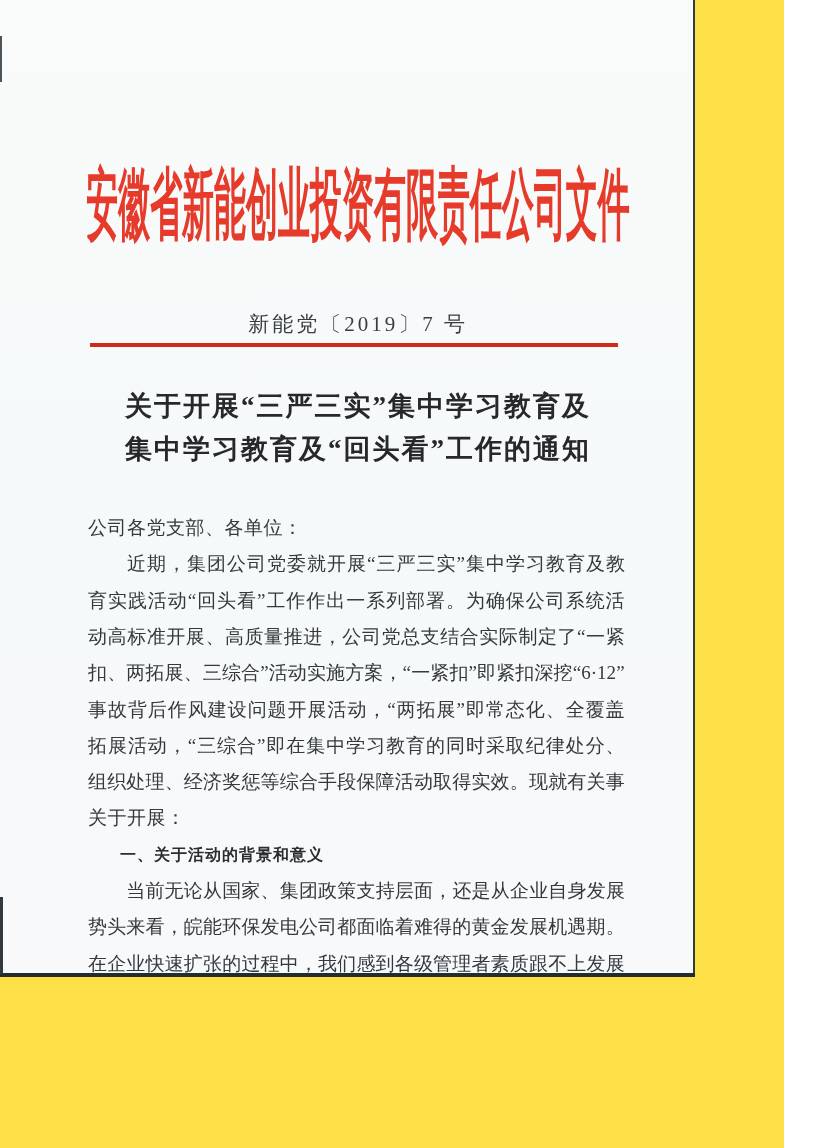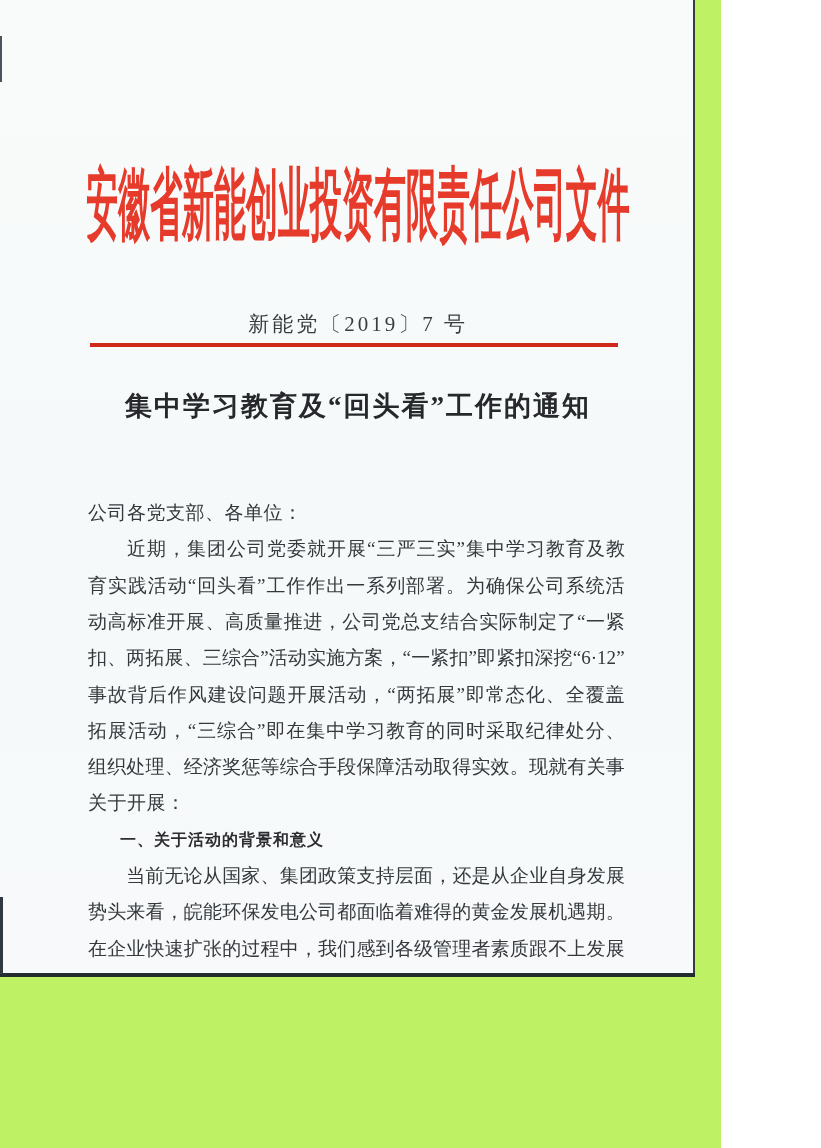--- a/index.html
+++ b/index.html
@@ -1,37 +1,37 @@
 <!DOCTYPE html>
 <html><head>
 <meta charset="utf-8">
 <style>
   html,body{margin:0;padding:0;background:#ffffff;}
-  .stage{position:relative;width:721px;height:1148px;background:#bef264;overflow:hidden;
+  .stage{position:relative;width:784px;height:1148px;background:#fde047;overflow:hidden;
          font-family:"Liberation Serif","DejaVu Serif",serif;}
   .paper{position:absolute;left:0;top:0;width:694px;height:974px;
          background:linear-gradient(180deg,#f9fbfb 0%,#f6f9f9 55%,#f7f9fa 100%);}
   .edge-right{position:absolute;left:693px;top:0;width:2px;height:975px;background:#333d42;}
   .edge-bottom{position:absolute;left:0;top:973px;width:695px;height:4px;background:#232c31;}
   .edge-left-a{position:absolute;left:0;top:36px;width:2px;height:46px;background:#4a545a;}
   .edge-left-b{position:absolute;left:0;top:897px;width:3px;height:77px;background:#30393f;}
 
   .header{position:absolute;left:80px;top:158px;width:556px;height:94px;
           display:flex;align-items:center;justify-content:center;}
   .header span{display:inline-block;white-space:nowrap;font-size:78px;line-height:94px;
           font-weight:900;transform:scaleX(0.41);transform-origin:50% 50%;}
 
   .docnum{position:absolute;left:80px;top:310px;width:556px;text-align:center;
           font-size:21px;letter-spacing:3px;color:#3a3d40;}
   .redline{position:absolute;left:90px;top:343px;width:528px;height:4px;background:#cf291b;}
 
   .title{position:absolute;left:60px;top:385px;width:596px;text-align:center;
          font-size:27px;font-weight:bold;line-height:43px;letter-spacing:2px;color:#26282c;}
 
-  .bodytext{position:absolute;left:88px;top:495px;width:537px;color:#35383c;font-size:19px;}
+  .bodytext{position:absolute;left:88px;top:510px;width:537px;color:#35383c;font-size:19px;}
   .line{height:36.3px;}
   .plain{line-height:36.3px;letter-spacing:0.5px;}
   .jline{display:flex;justify-content:space-between;align-items:center;}
   .jline .ind{flex:0 0 2em;}
   .heading{line-height:36.3px;text-indent:2em;font-weight:bold;letter-spacing:1px;
            font-family:"Liberation Sans","DejaVu Sans",sans-serif;font-size:16px;color:#2b2d30;}
 </style>
 </head>
 <body>
 
@@ -40,20 +40,21 @@
 
   <div class="header">
     <span style="color:#e63a2a;">安徽省新能创业投资有限责任公司文件</span>
   </div>
 
   <div class="docnum">新能党〔2019〕7 号</div>
 
   <div class="redline"></div>
 
   <div class="title">
+    <div>关于开展“三严三实”集中学习教育及</div>
     <div>集中学习教育及“回头看”工作的通知</div>
   </div>
 
   <div class="bodytext">
     <div class="line plain">公司各党支部、各单位：</div>
     <div class="line jline">
         <span class="ind"></span>
         <span>近</span>
         <span>期</span>
         <span>，</span>

